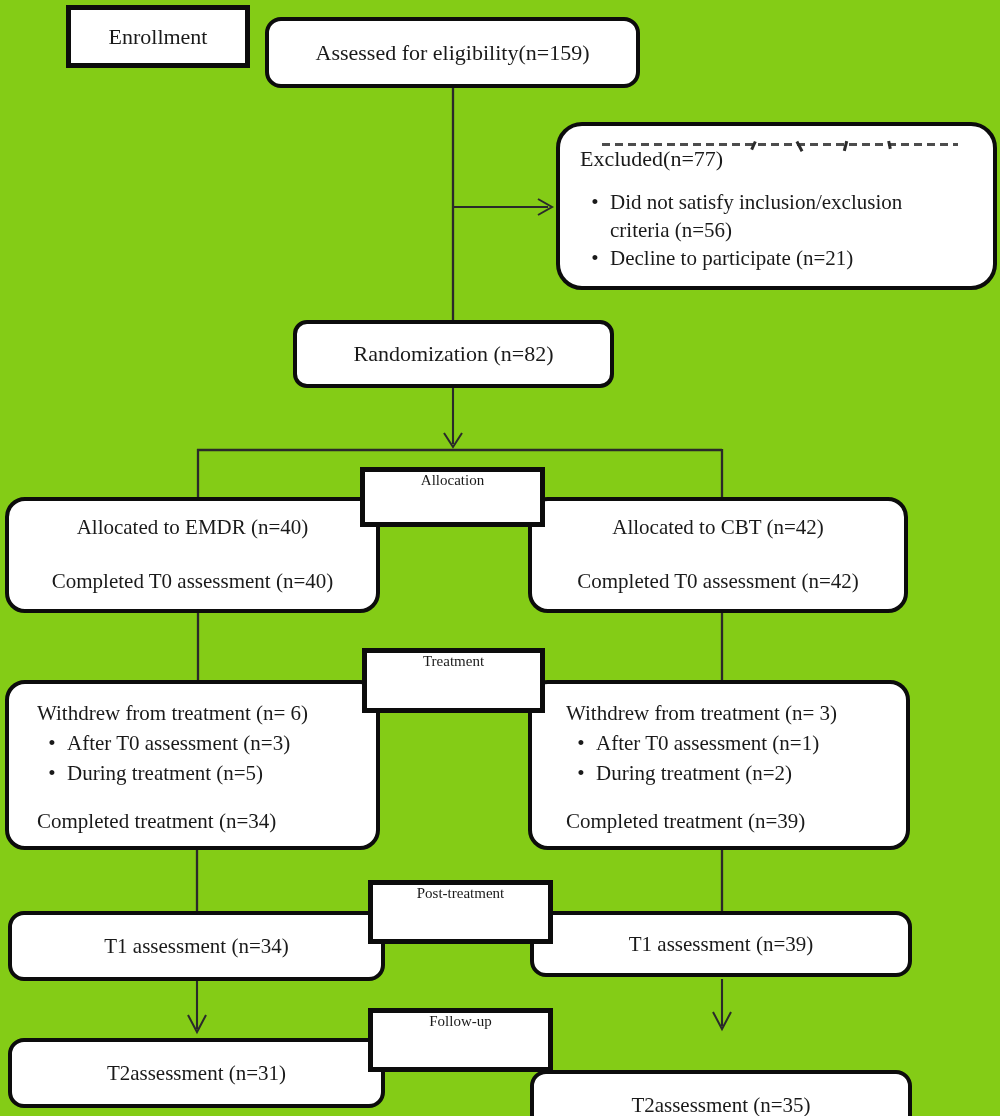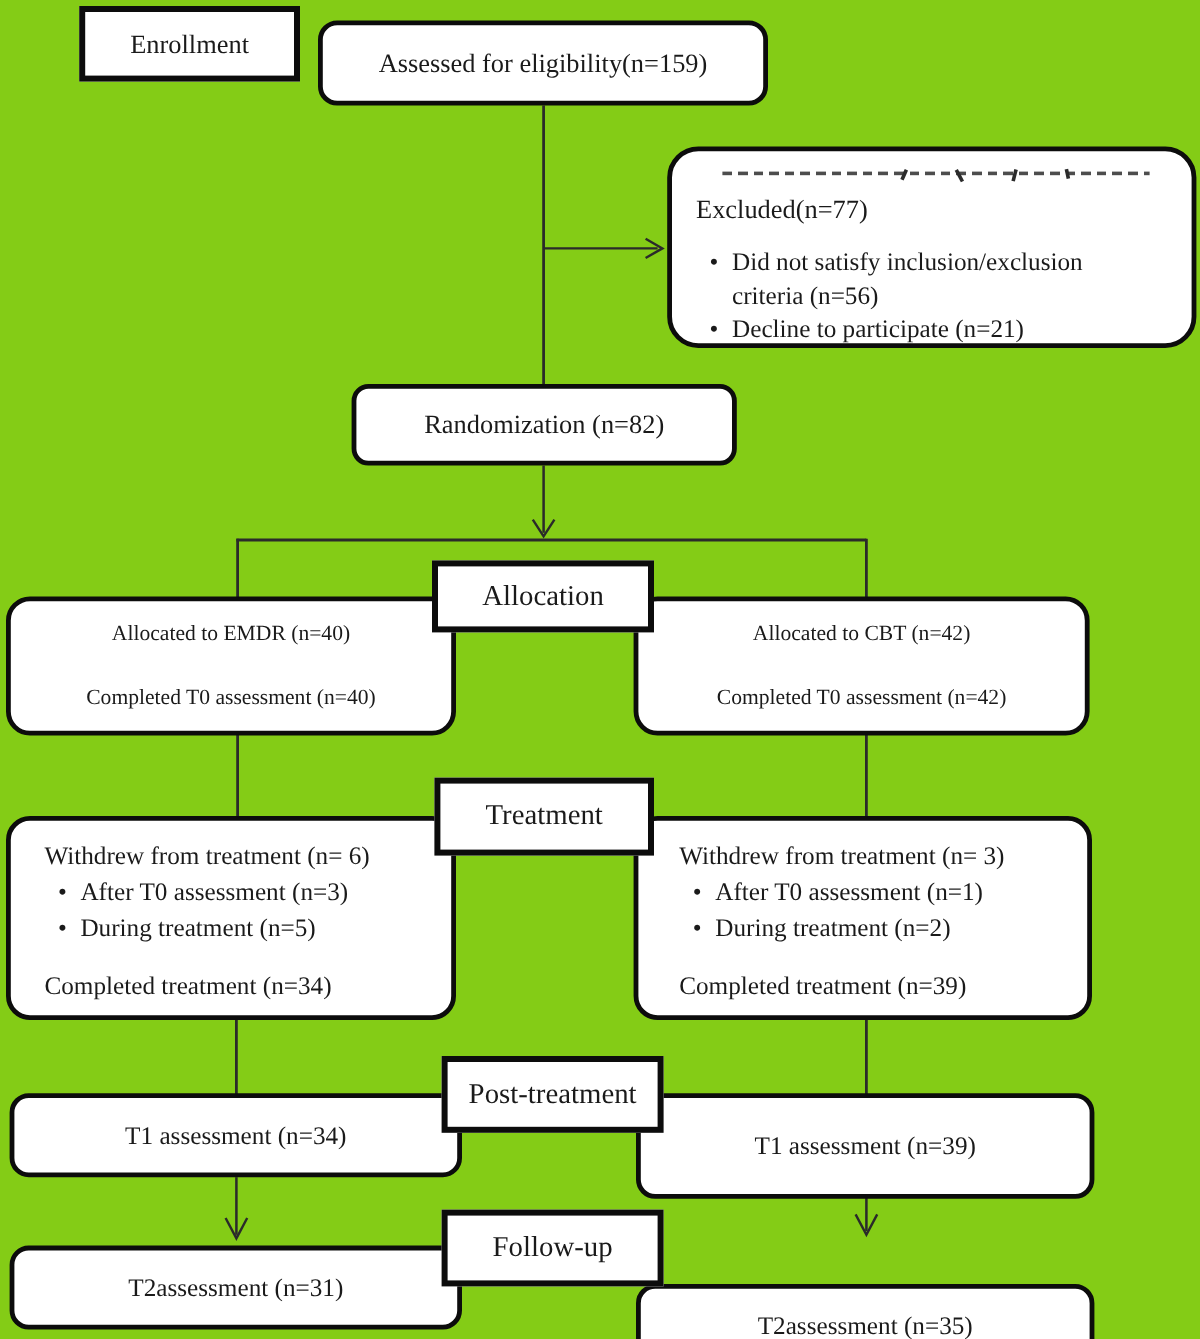--- a/index.html
+++ b/index.html
@@ -4,29 +4,29 @@
 <style>
   html,body{margin:0;padding:0;background:#ffffff;}
   #stage{
     position:relative;width:1000px;height:1116px;background:#84cc16;overflow:hidden;
     font-family:"Liberation Serif","DejaVu Serif",serif;color:#1a1a1a;
   }
   #connectors{position:absolute;left:0;top:0;z-index:1;}
   .box{position:absolute;background:#ffffff;border:4px solid #0c0c0c;box-sizing:border-box;z-index:2;}
   .rounded{border-radius:20px;}
   .centered{display:flex;align-items:center;justify-content:center;text-align:center;}
-  .label-rect{border-width:5px;z-index:5;display:flex;align-items:center;justify-content:center;font-size:24px;}
+  .label-rect{border-width:5px;z-index:5;display:flex;align-items:flex-start;justify-content:center;font-size:15px;}
 
   
   .enrollment{left:66px;top:5px;width:184px;height:63px;border-width:5px;font-size:22px;}
   .assessed{left:265px;top:17px;width:375px;height:71px;border-radius:16px;font-size:22px;}
 
   
   .excluded{left:556px;top:122px;width:441px;height:168px;border-radius:26px;font-size:21px;padding:10px 16px 10px 20px;}
-  .excluded-title{line-height:30px;margin-top:24px;font-size:22px;}
+  .excluded-title{line-height:30px;margin-top:8px;font-size:22px;}
   .strike-artifact{position:absolute;left:42px;top:13px;width:356px;height:12px;}
   .strike-line{position:absolute;left:0;top:4px;width:100%;height:2.5px;
     background:repeating-linear-gradient(90deg,#4d4d4d 0 8px,rgba(0,0,0,0) 8px 13px);}
   .frag{position:absolute;background:#2b2b2b;width:2.5px;height:9px;top:2px;}
   .frag.f1{left:150px;transform:rotate(24deg);}
   .frag.f2{left:196px;transform:rotate(-28deg);height:11px;}
   .frag.f3{left:242px;transform:rotate(14deg);height:10px;}
   .frag.f4{left:286px;transform:rotate(-12deg);height:8px;}
 
   .bullets{margin-top:14px;}
@@ -34,35 +34,35 @@
   .b-marker{width:30px;flex:0 0 30px;text-align:center;}
   .b-text{max-width:335px;}
 
   
   .randomization{left:293px;top:320px;width:321px;height:68px;border-radius:14px;font-size:22px;}
 
   
   .alloc-left{left:5px;top:497px;width:375px;height:116px;}
   .alloc-right{left:528px;top:497px;width:380px;height:116px;}
   .two-line{display:flex;flex-direction:column;justify-content:space-between;
-    text-align:center;font-size:18px;padding:13px 4px 15px 4px;align-items:center;}
+    text-align:center;font-size:21px;padding:13px 4px 15px 4px;align-items:center;}
   .two-line div{line-height:26px;}
   .lbl-allocation{left:360px;top:467px;width:185px;height:60px;}
 
   
   .treat-left{left:5px;top:680px;width:375px;height:170px;font-size:21px;padding:14px 8px 0 28px;}
   .treat-right{left:528px;top:680px;width:382px;height:170px;font-size:21px;padding:14px 16px 0 34px;}
   .treat-title{line-height:30px;}
   .treat-box .b-row{line-height:30px;}
   .treat-completed{line-height:30px;margin-top:18px;}
   .lbl-treatment{left:362px;top:648px;width:183px;height:65px;}
 
   
   .t1-left{left:8px;top:911px;width:377px;height:70px;border-radius:16px;font-size:21px;}
-  .t1-right{left:530px;top:911px;width:382px;height:88px;border-radius:16px;font-size:21px;}
+  .t1-right{left:530px;top:911px;width:382px;height:66px;border-radius:16px;font-size:21px;}
   .lbl-post{left:368px;top:880px;width:185px;height:64px;}
 
   
   .t2-left{left:8px;top:1038px;width:377px;height:70px;border-radius:16px;font-size:21px;}
   .t2-right{left:530px;top:1038px;width:382px;height:70px;border-radius:16px;font-size:21px;margin-top:32px;}
   .lbl-follow{left:368px;top:1008px;width:185px;height:64px;}
 </style>
 </head>
 <body>
 

